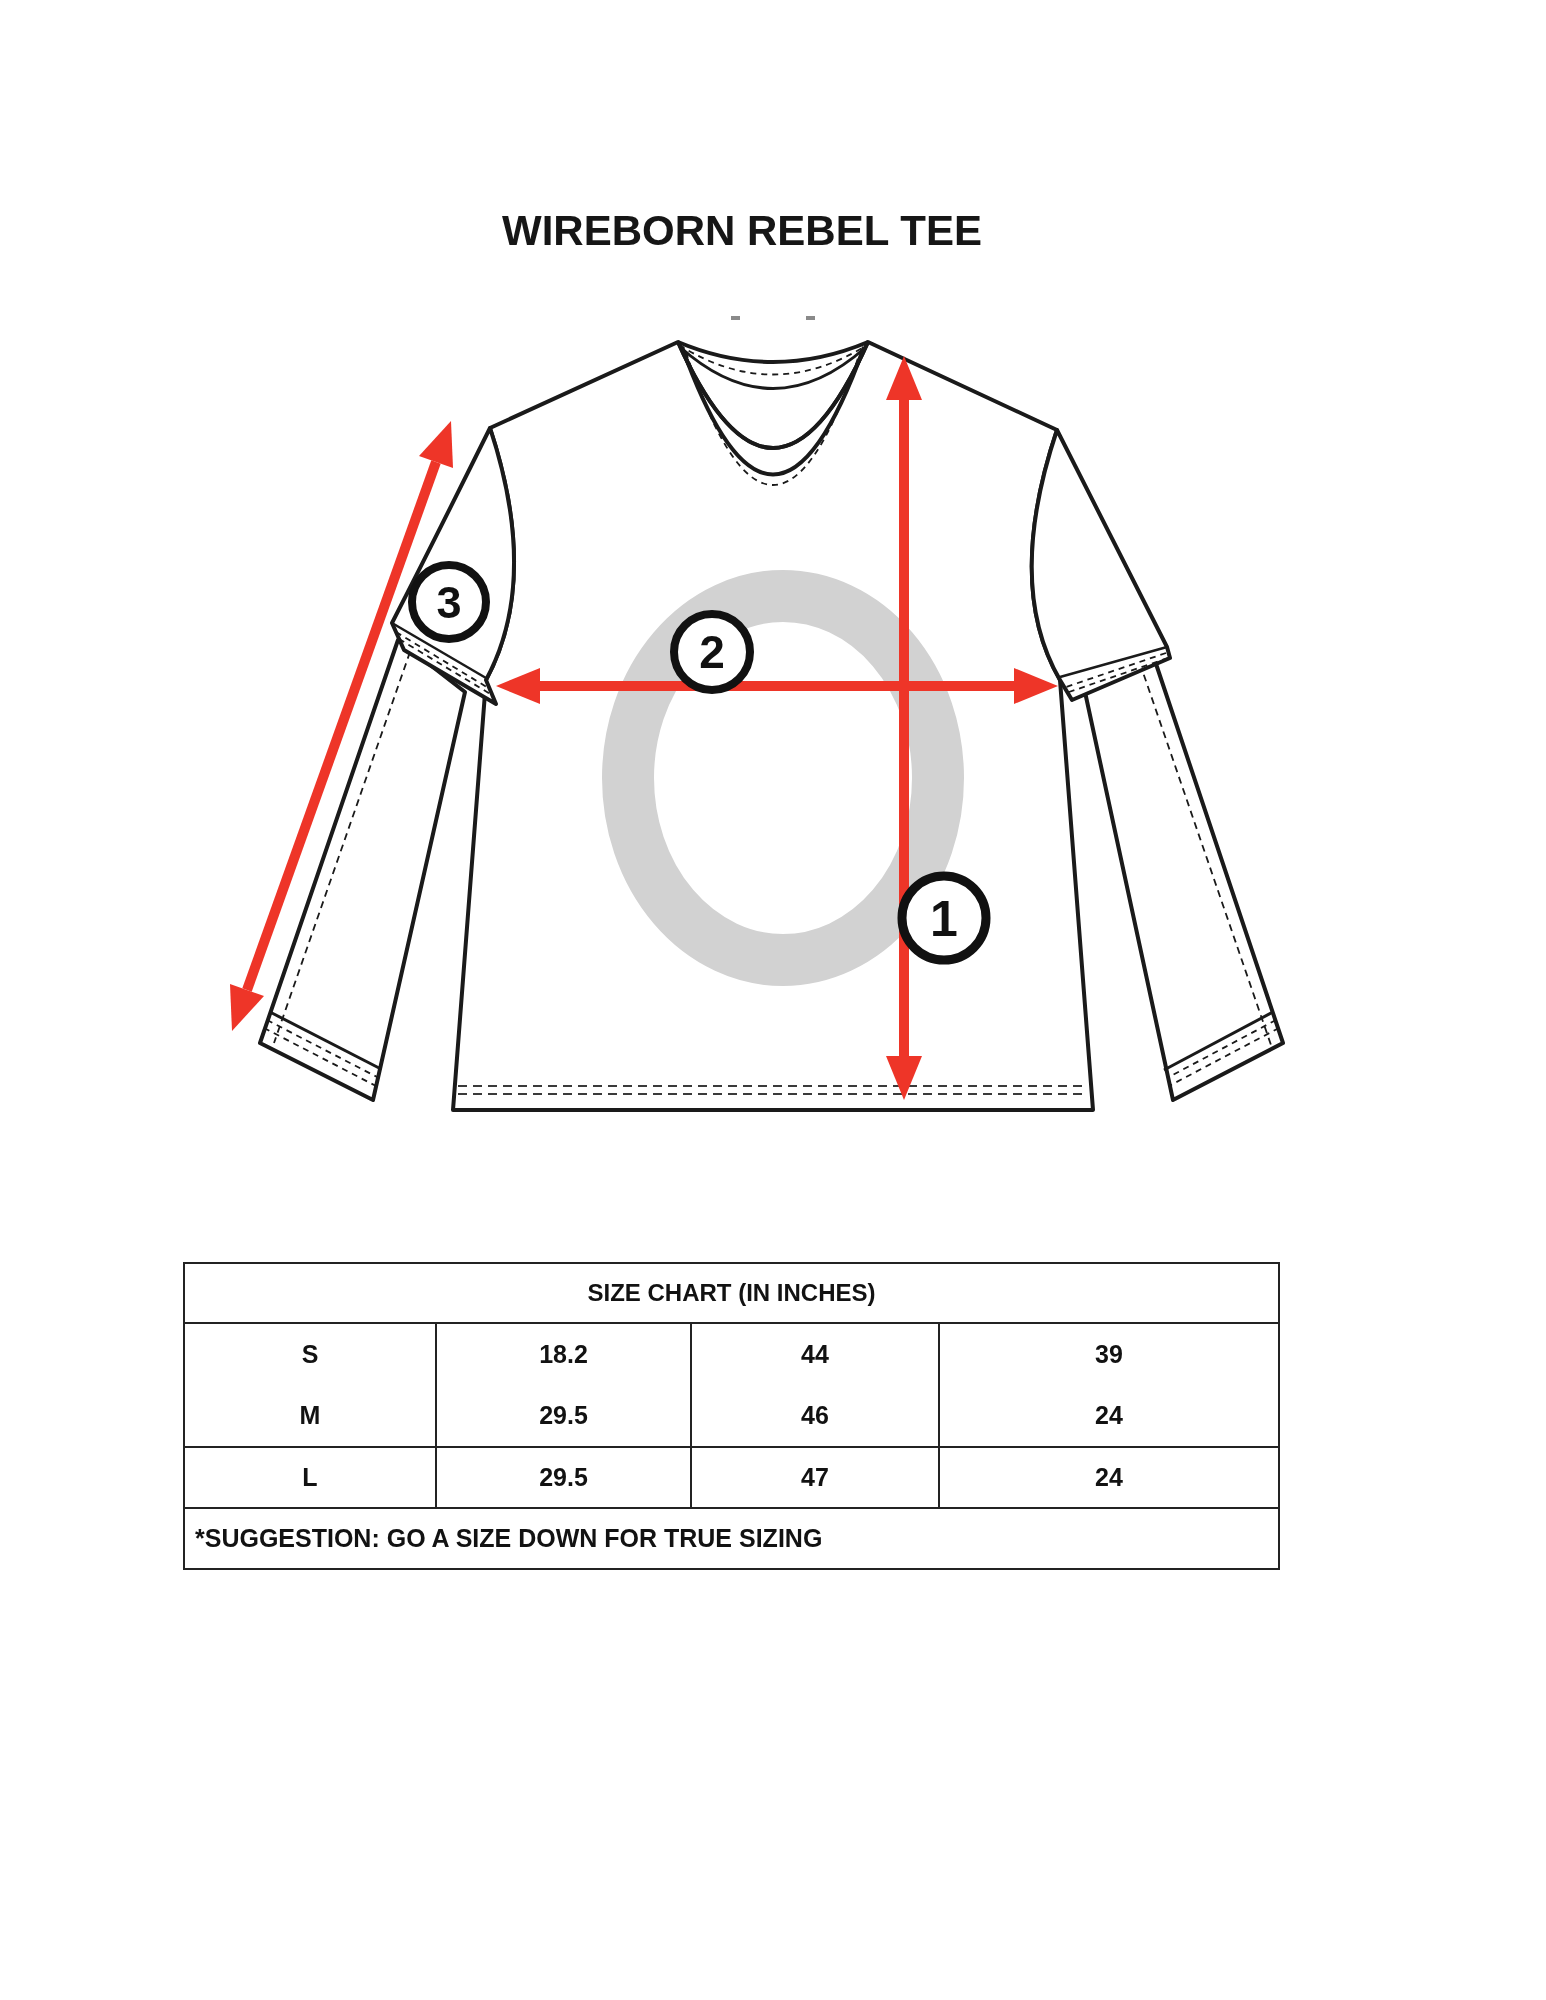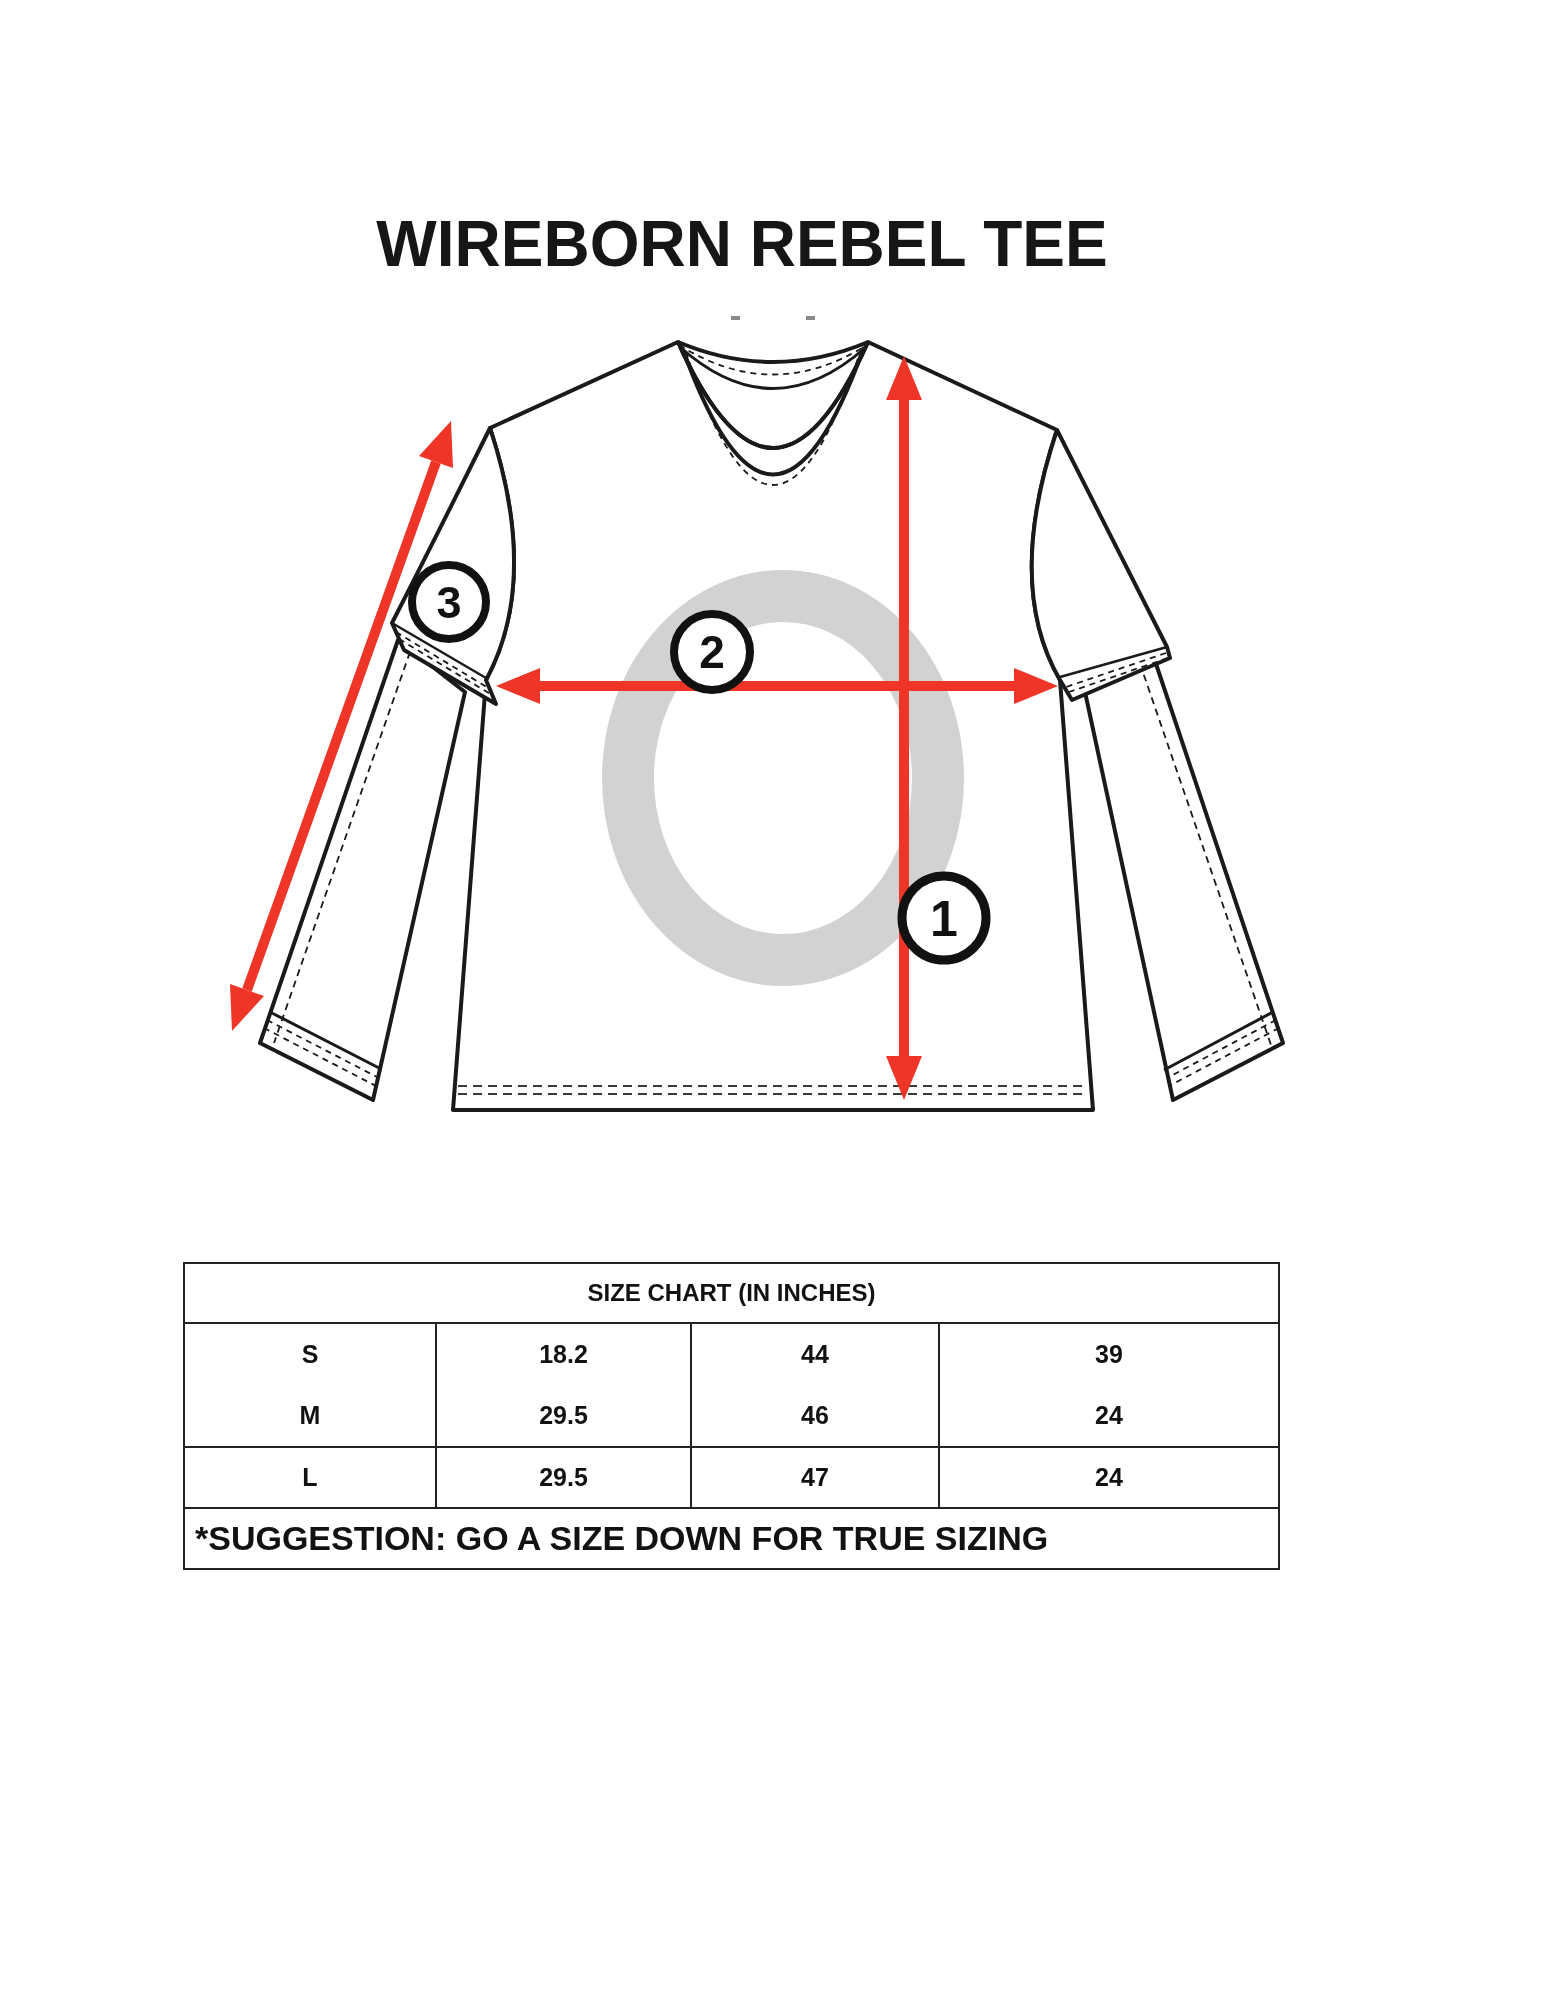--- a/index.html
+++ b/index.html
@@ -2,21 +2,21 @@
 <html><head>
 <meta charset="utf-8">
 <style>
   html,body{margin:0;padding:0;background:#ffffff;}
   .stage{
     position:relative;width:1546px;height:2000px;background:#ffffff;overflow:hidden;
     font-family:"Liberation Sans", sans-serif;color:#161616;
   }
   .page-title{
     position:absolute;top:207px;left:0;width:1484px;text-align:center;
-    font-size:64px;font-weight:bold;letter-spacing:0;color:#161616;white-space:nowrap;
+    font-size:42px;font-weight:bold;letter-spacing:0;color:#161616;white-space:nowrap;
   }
   .diagram-svg{position:absolute;left:0;top:0;}
   
   .size-table{
     position:absolute;left:183px;top:1262px;width:1095px;
     border-collapse:collapse;table-layout:fixed;
     font-size:25px;font-weight:bold;color:#121212;
   }
   .size-table td{
     border:2px solid #232323;text-align:center;vertical-align:middle;
@@ -26,21 +26,21 @@
   .size-table .r-head{height:65px;}
   .size-table .r-xs{height:58px;}
   .size-table .r-s{height:62px;}
   .size-table .r-m{height:62px;}
   .size-table .r-l{height:61px;}
   .size-table .r-xl{height:63px;}
   .size-table .r-note{height:61px;}
   .size-table td.title-cell{font-size:24px;}
   .size-table .r-s td{border-bottom:none;}
   .size-table .r-m td{border-top:none;}
-  .size-table td.note-cell{text-align:left;padding-left:10px;font-size:34px;}
+  .size-table td.note-cell{text-align:left;padding-left:10px;font-size:25px;}
   .svg-num{font-family:"Liberation Sans",sans-serif;font-weight:bold;fill:#111111;}
 </style>
 </head>
 <body>
 
 <div class="stage">
 
   <div class="page-title">WIREBORN REBEL TEE</div>
 
   <svg class="diagram-svg" width="1546" height="2000" viewBox="0 0 1546 2000">

